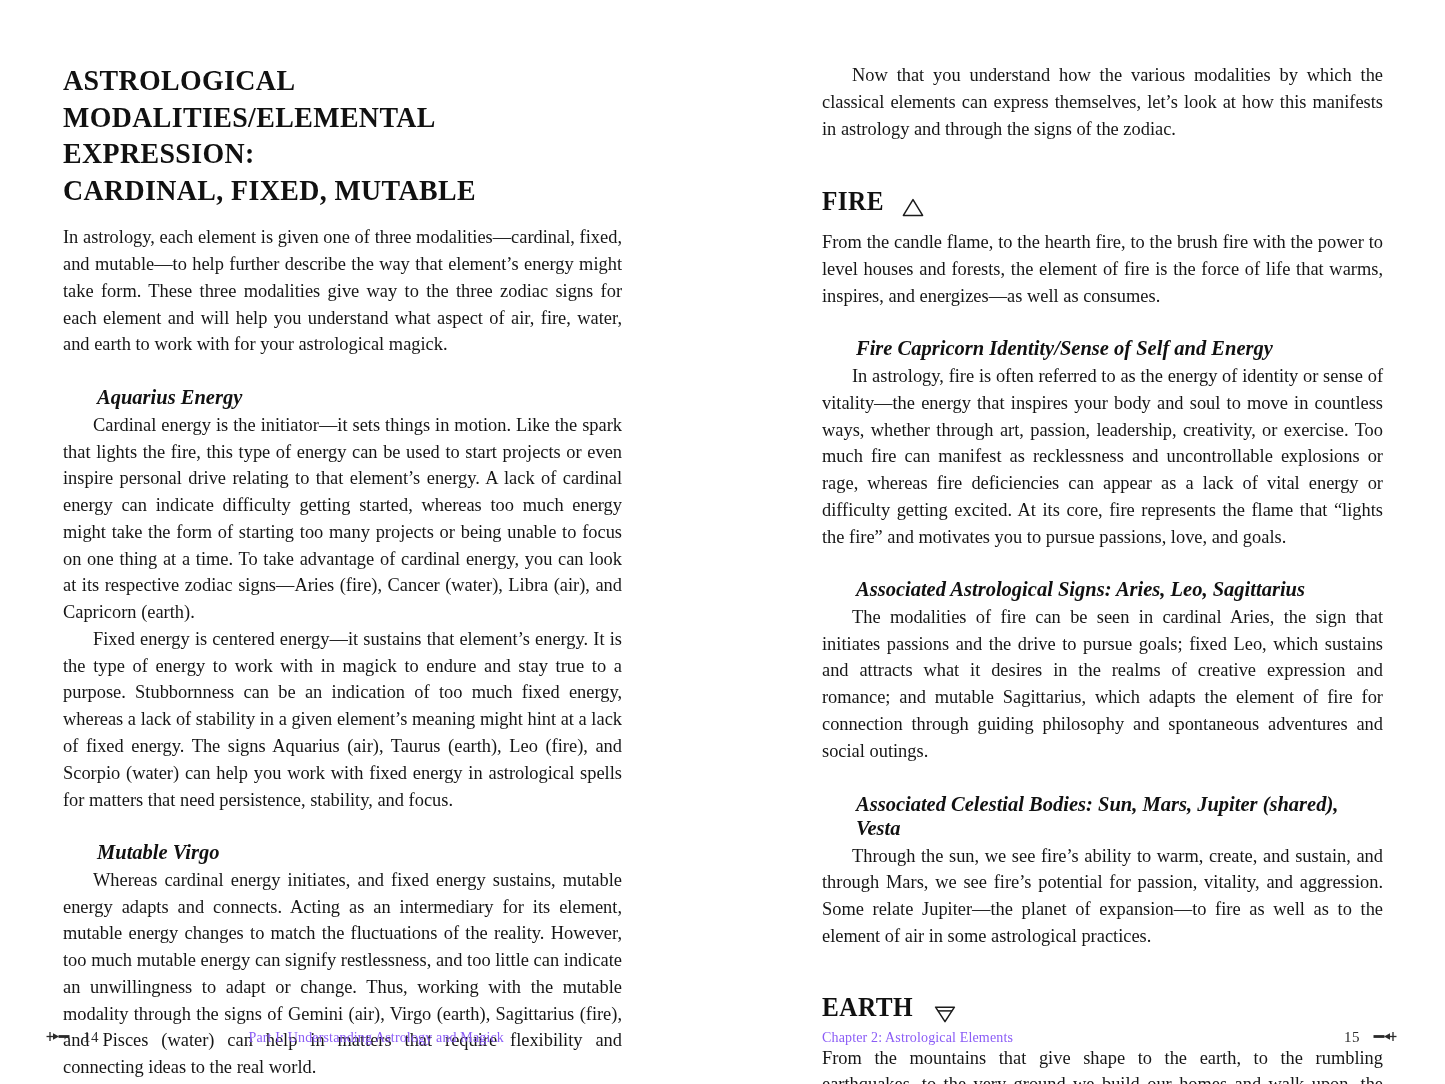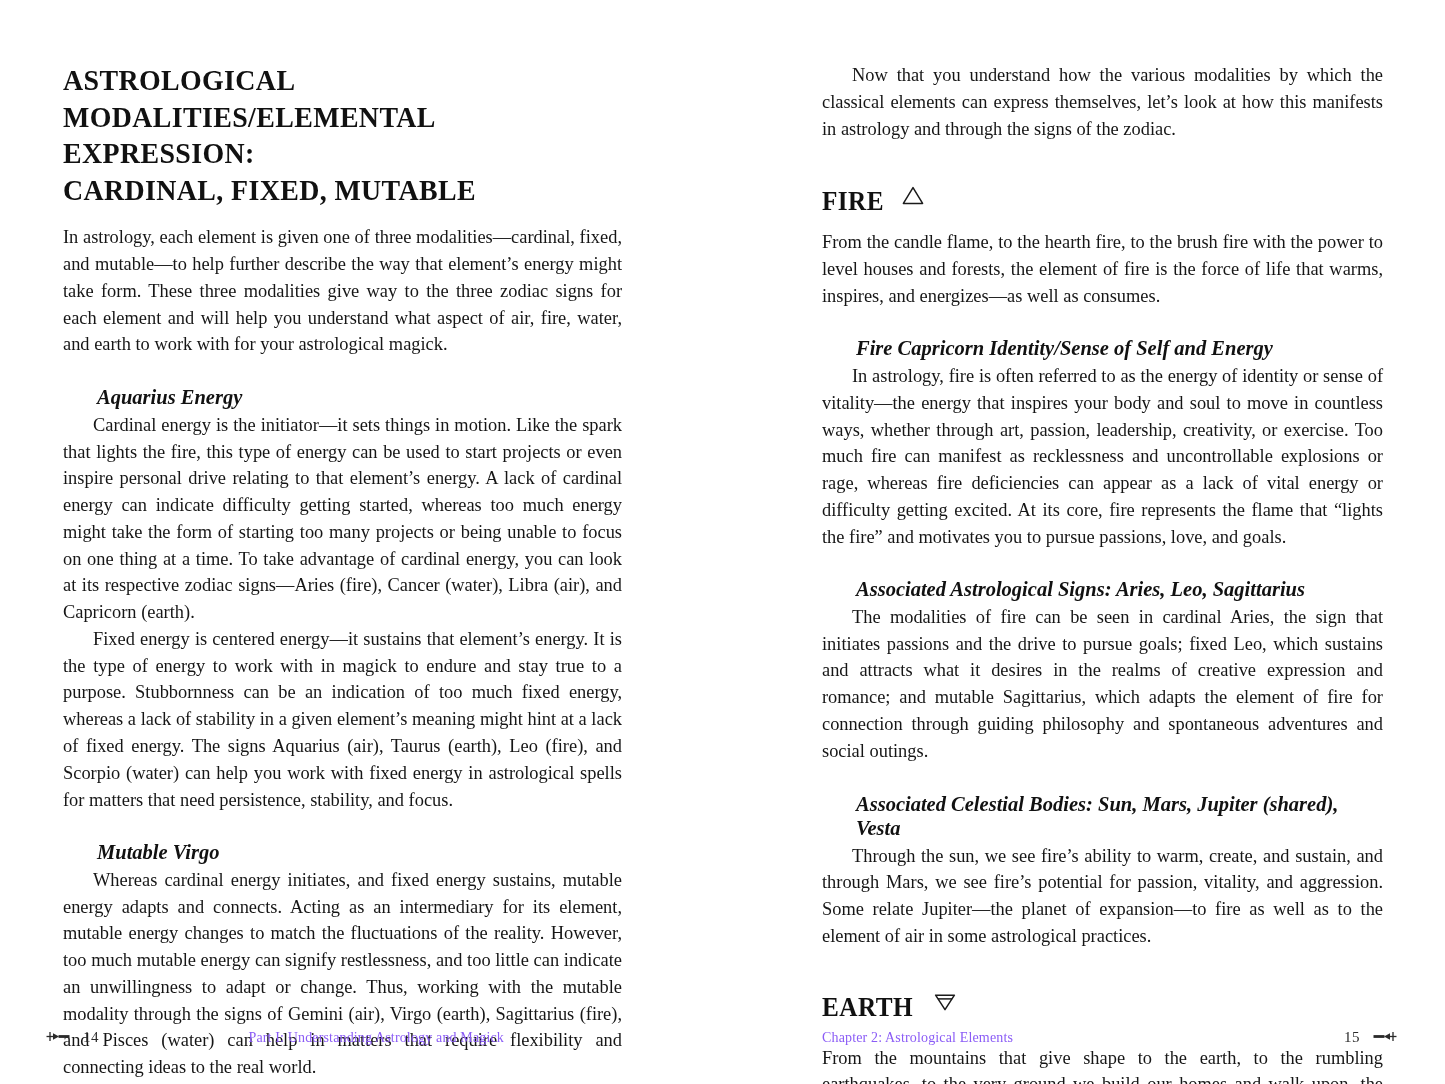--- a/index.html
+++ b/index.html
@@ -49,21 +49,21 @@
 
   .element-heading {
     font-family: "Liberation Serif", "DejaVu Serif", serif;
     font-weight: 700;
     font-size: 28px;
     line-height: 1.1;
     letter-spacing: 0.5px;
     margin: 34px 0 12px 0;
     color: #111;
     display: flex;
-    align-items: flex-start;
+    align-items: flex-end;
     gap: 11px;
   }
   .element-heading .label {
     transform: scaleX(0.9);
     transform-origin: left center;
   }
   .element-heading svg { display: block; }
 
   
   p.body {

